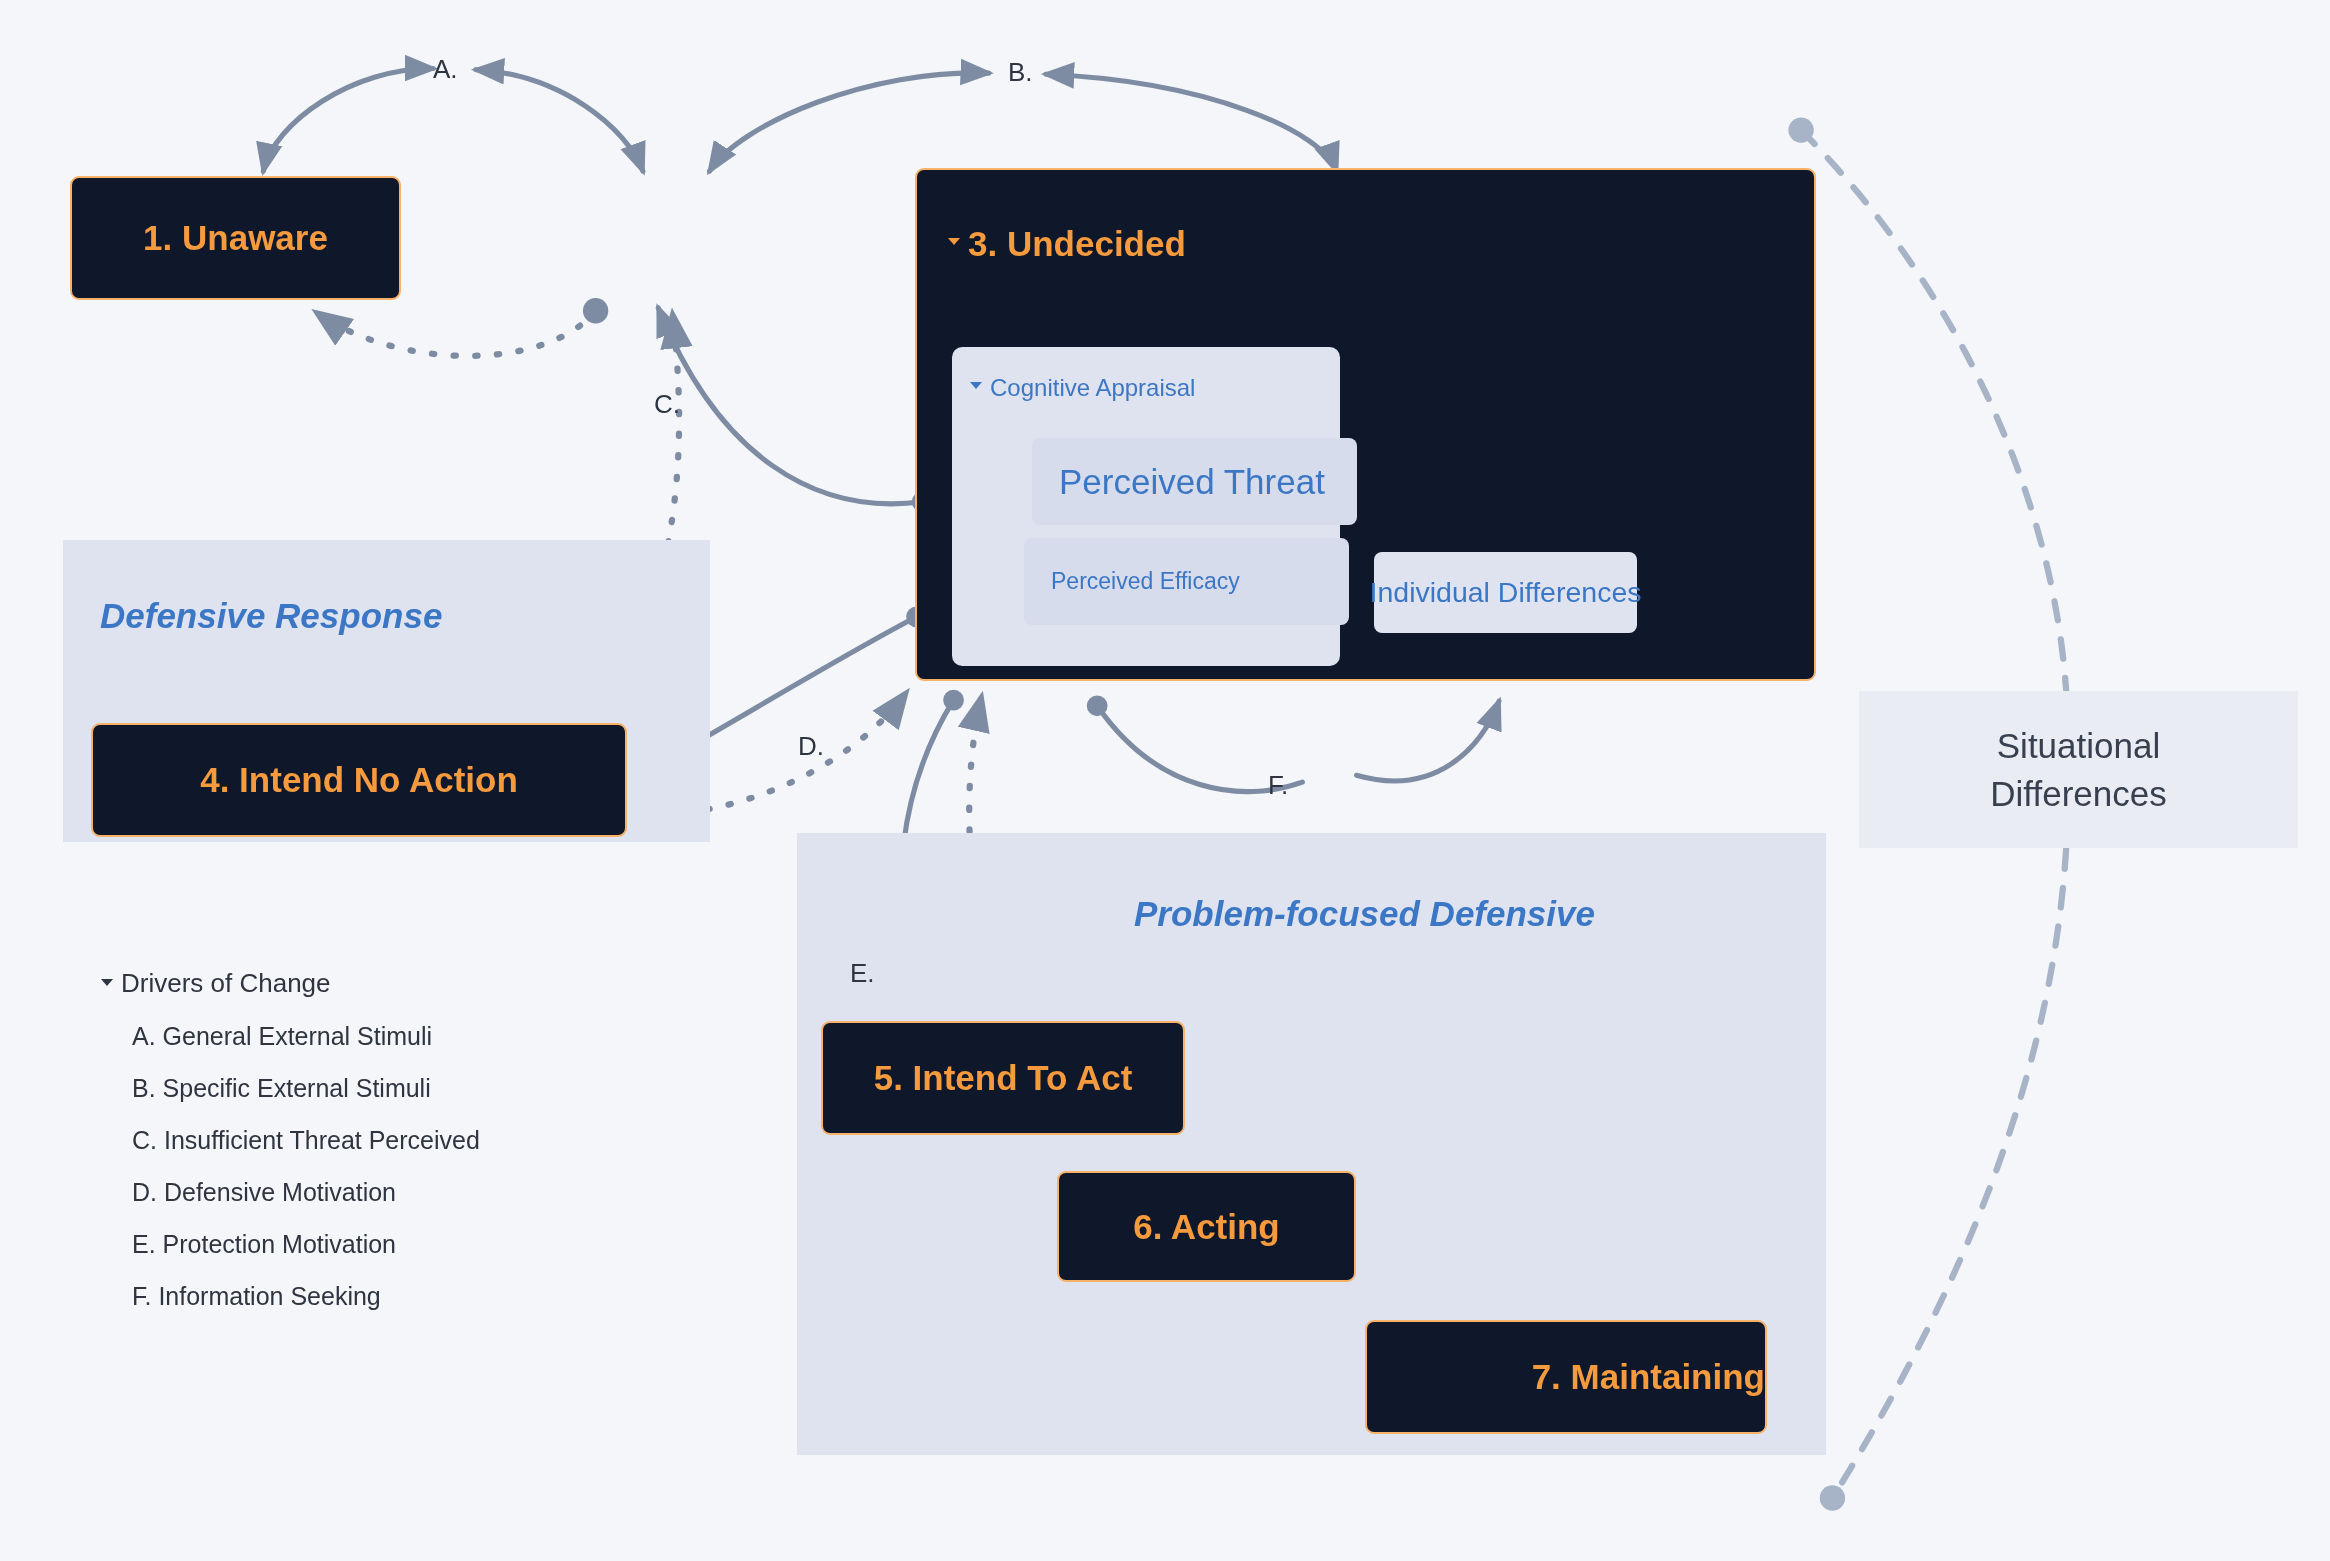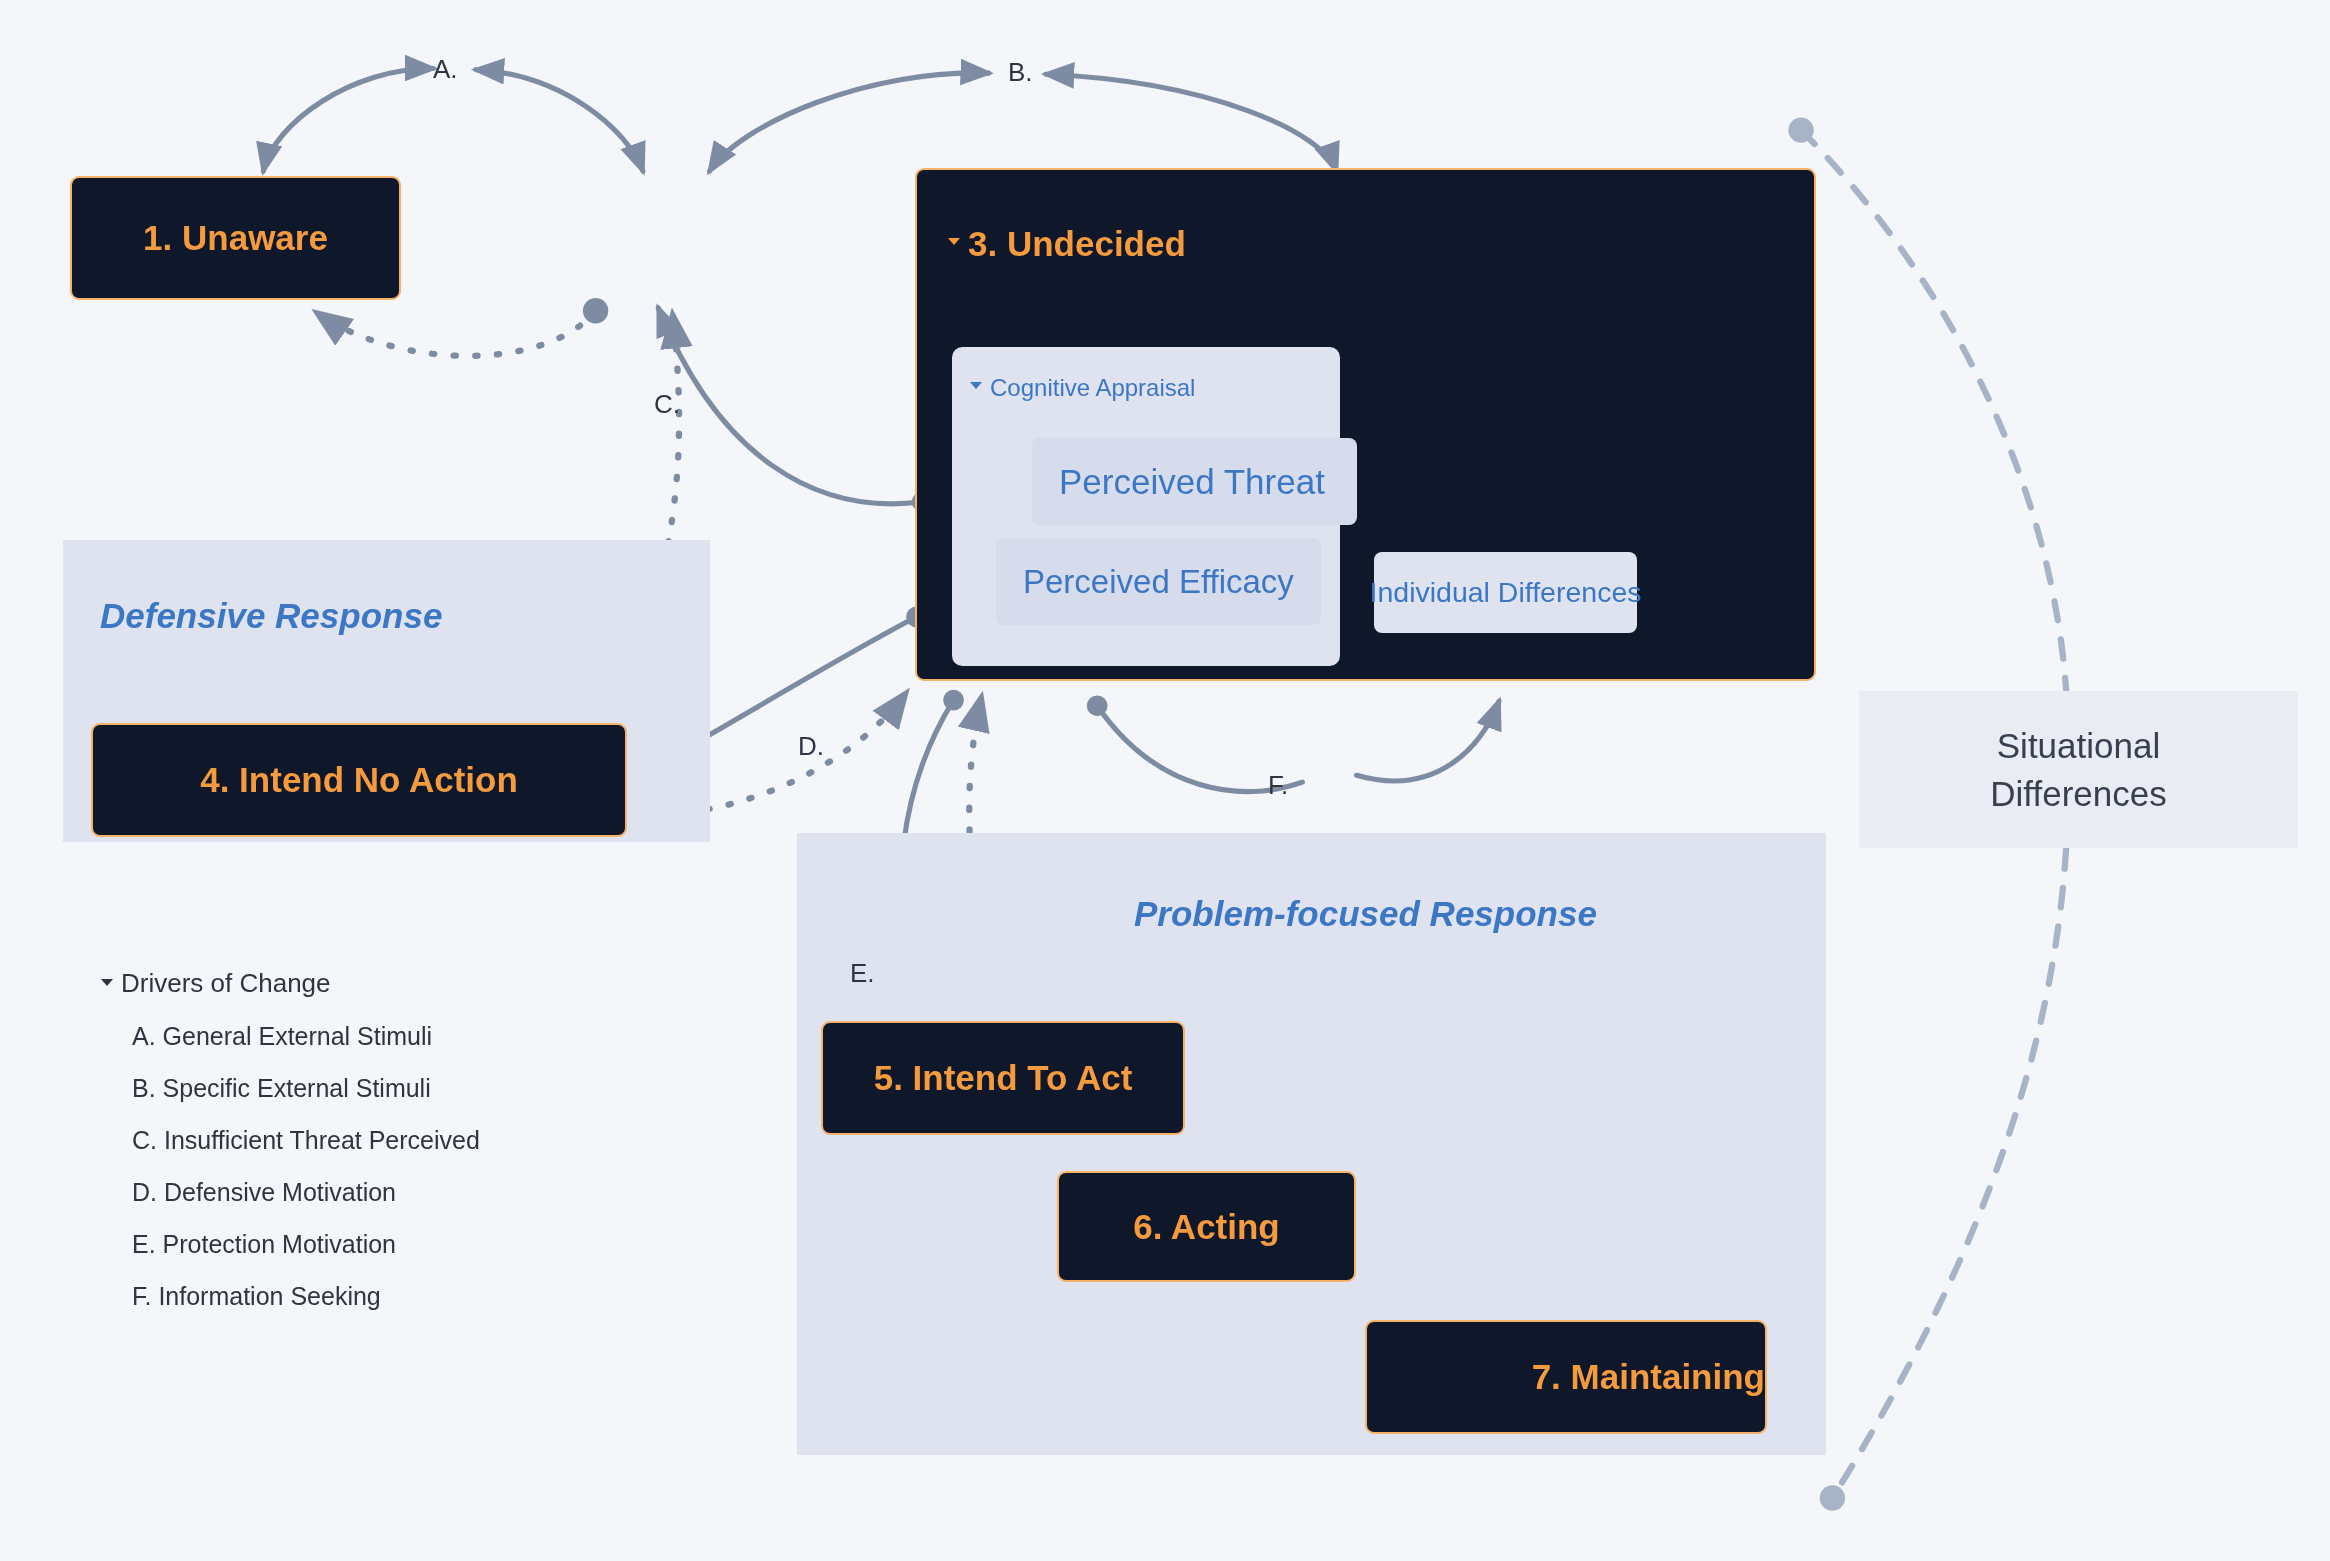--- a/index.html
+++ b/index.html
@@ -164,21 +164,21 @@
       <path d="M 2355,686 L 2505,686" stroke-dasharray="3 26" stroke-width="12" marker-start="url(#ahB)" marker-end="url(#ahB)"></path>
       <path d="M 2352,740 C 2470,850 2620,940 2710,1000" stroke-dasharray="3 26" stroke-width="12" marker-start="url(#ahB)" marker-end="url(#ahB)"></path>
       <path d="M 2790,780 C 2840,860 2840,920 2775,1000" stroke-dasharray="18 20" stroke-width="9" marker-start="url(#ahB)" marker-end="url(#ahB)"></path>
     </g>
   </svg>
 
   <div class="panel" style="left:63px;top:540px;width:647px;height:302px;"></div>
   <div class="panel-title" style="left:100px;top:596px;font-size:35px;">Defensive Response</div>
 
   <div class="panel" style="left:797px;top:833px;width:1029px;height:622px;"></div>
-  <div class="panel-title" style="left:1134px;top:894px;font-size:35px;">Problem-focused Response</div>
+  <div class="panel-title" style="left:1134px;top:894px;font-size:35px;">Problem-focused Defensive</div>
 
   <div class="stage-box center" style="left:70px;top:176px;width:331px;height:124px;font-size:35px;">
     <span>1. Unaware</span>
   </div>
 
 
   <div class="stage-box" style="left:915px;top:168px;width:901px;height:513px;align-items:flex-start;">
     <div style="margin:54px 0 0 31px;font-size:35px;display:flex;align-items:center;justify-content:center;">
       <span class="chev chev-orange"></span>
       <span>3. Undecided</span>
@@ -187,21 +187,21 @@
 
   <div class="sub-block" style="left:952px;top:347px;width:388px;height:319px;align-items:flex-start;border-radius:10.3px;">
     <div style="margin:27px 0 0 18px;font-size:24px;display:flex;align-items:center;">
       <span class="chev chev-blue"></span>
       <span>Cognitive Appraisal</span>
     </div>
   </div>
   <div class="sub-block nested" style="left:1032px;top:438px;width:325px;height:87px;font-size:35px;">
     <span style="margin-left:27px;">Perceived Threat</span>
   </div>
-  <div class="sub-block nested" style="left:996px;top:538px;width:325px;height:87px;font-size:33px;">
+  <div class="sub-block nested" style="left:1024px;top:538px;width:325px;height:87px;font-size:23px;">
     <span style="margin-left:27px;">Perceived Efficacy</span>
   </div>
 
 
   <div class="sub-block center" style="left:1374px;top:552px;width:263px;height:81px;font-size:28.5px;">
     <span>Individual Differences</span>
   </div>
 
   <div class="stage-box center" style="left:91px;top:723px;width:536px;height:114px;font-size:35px;">
     <span>4. Intend No Action</span>

